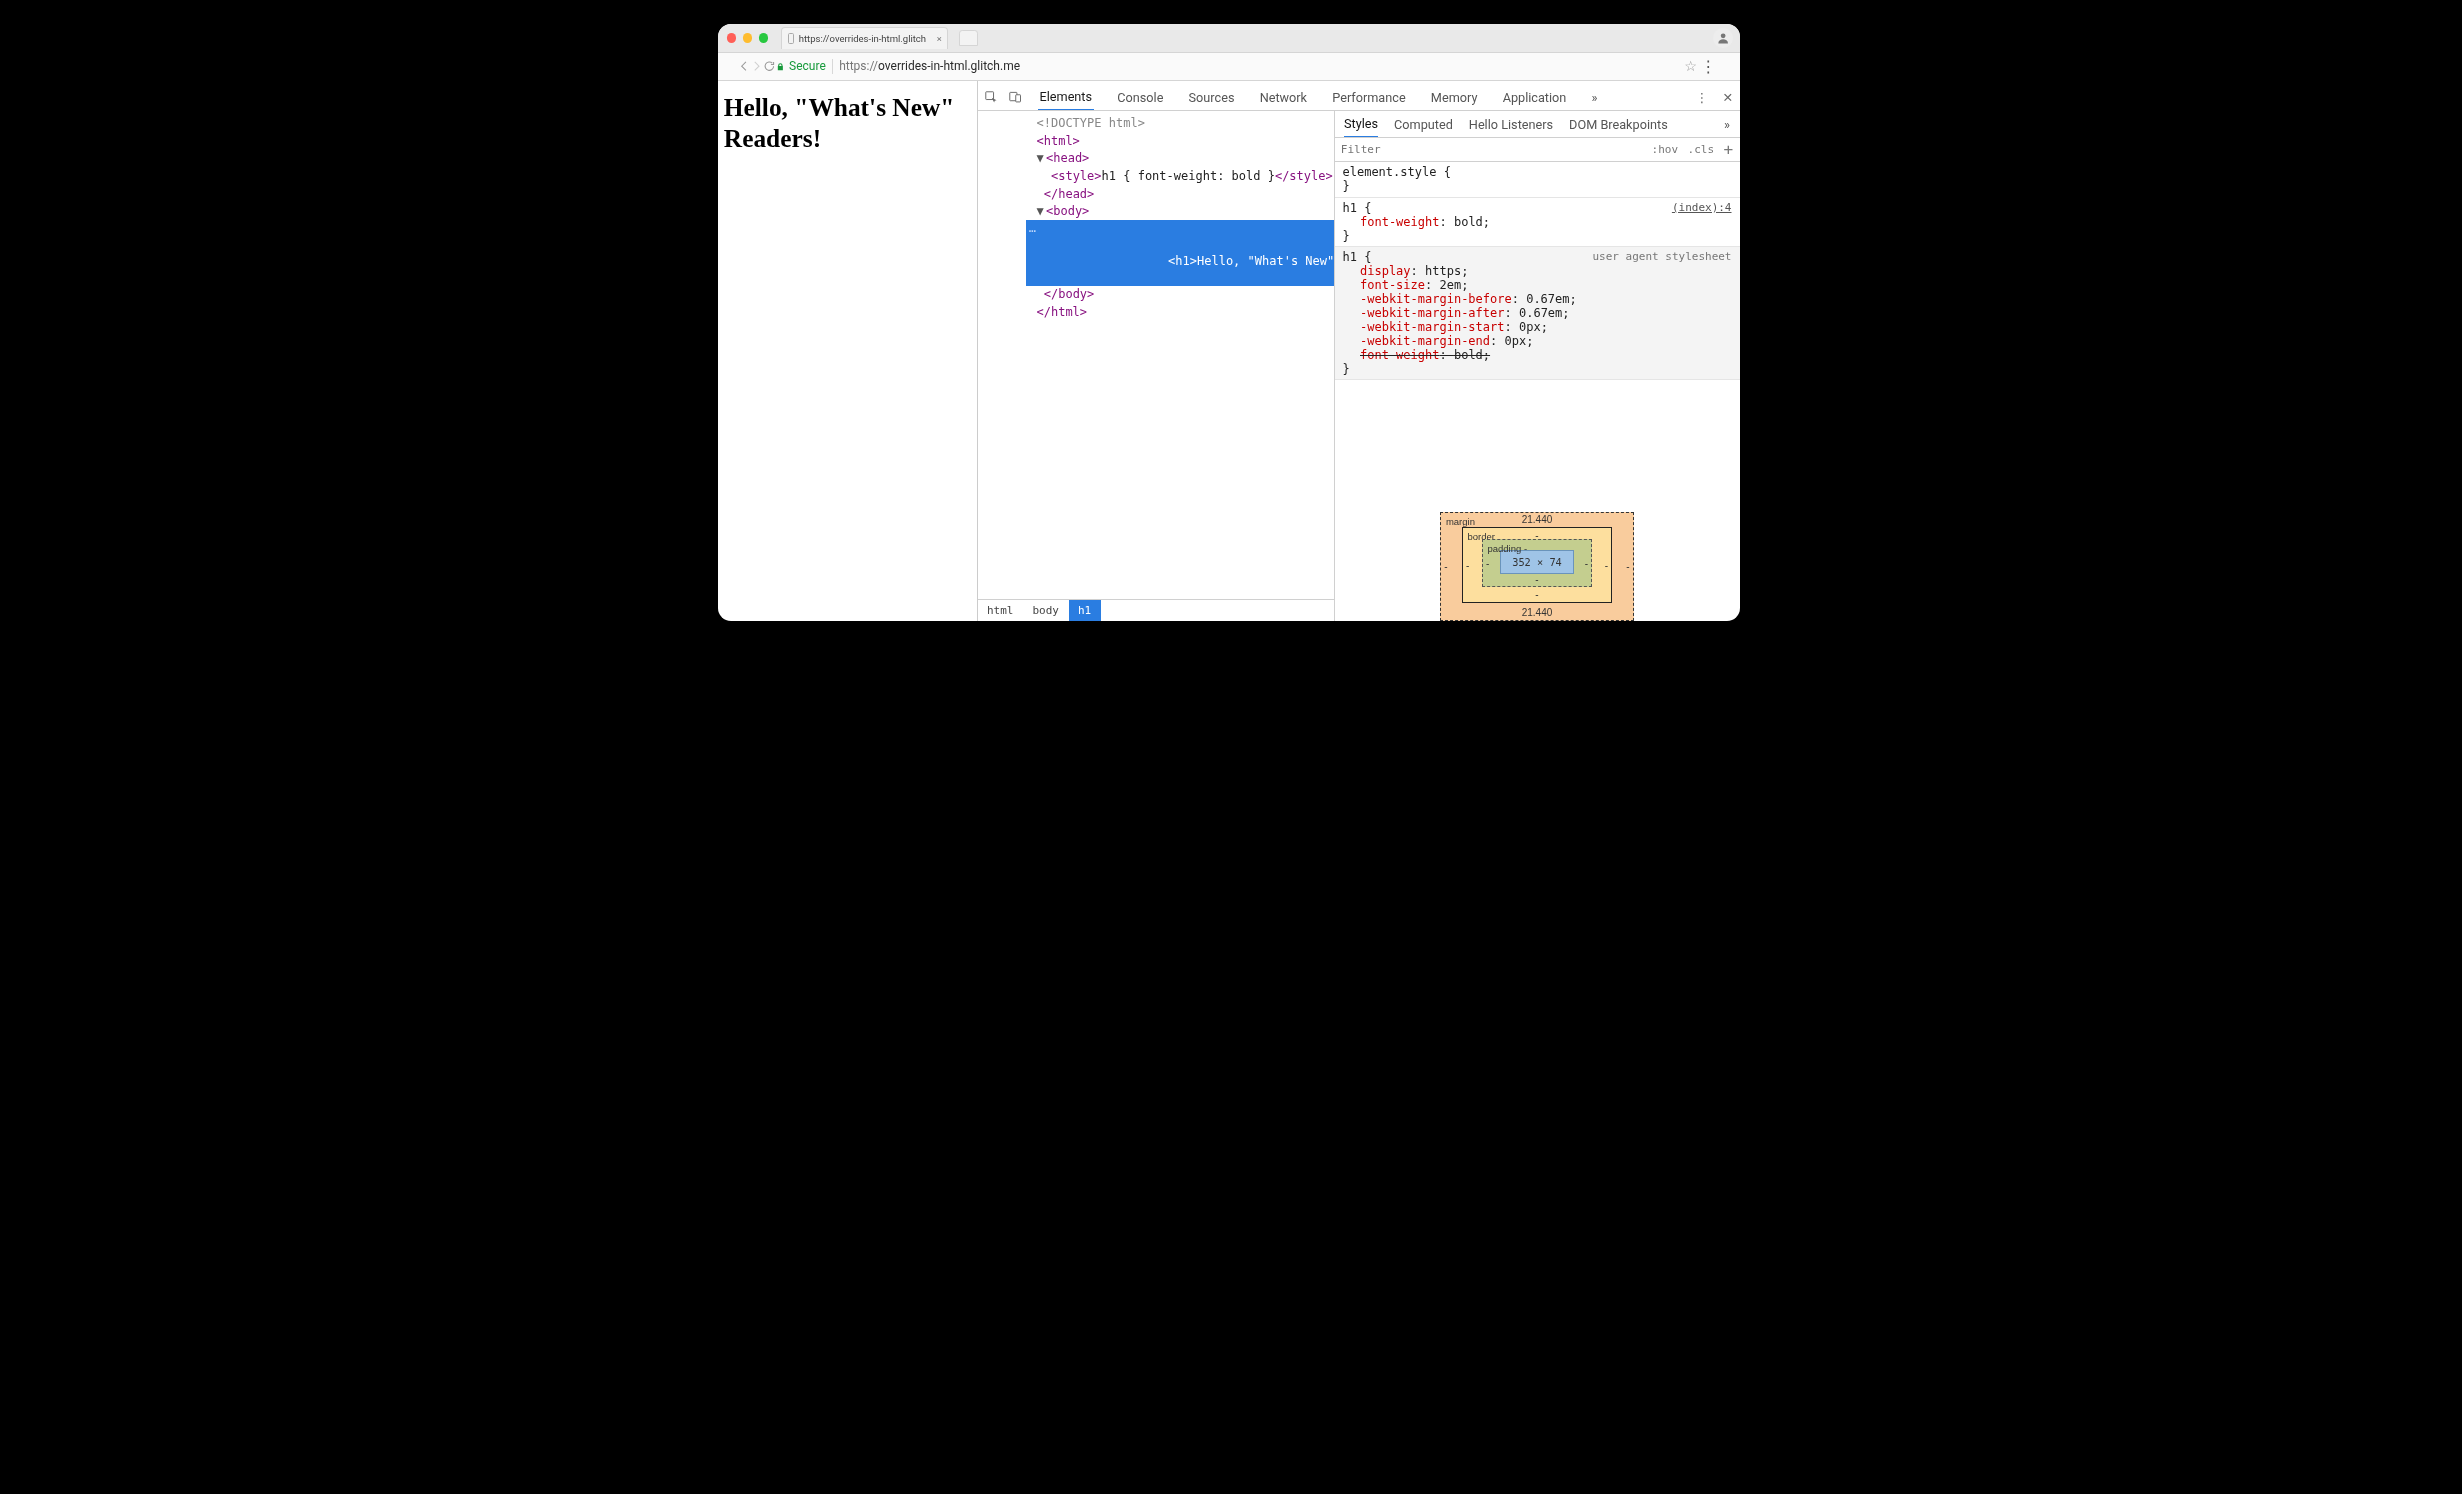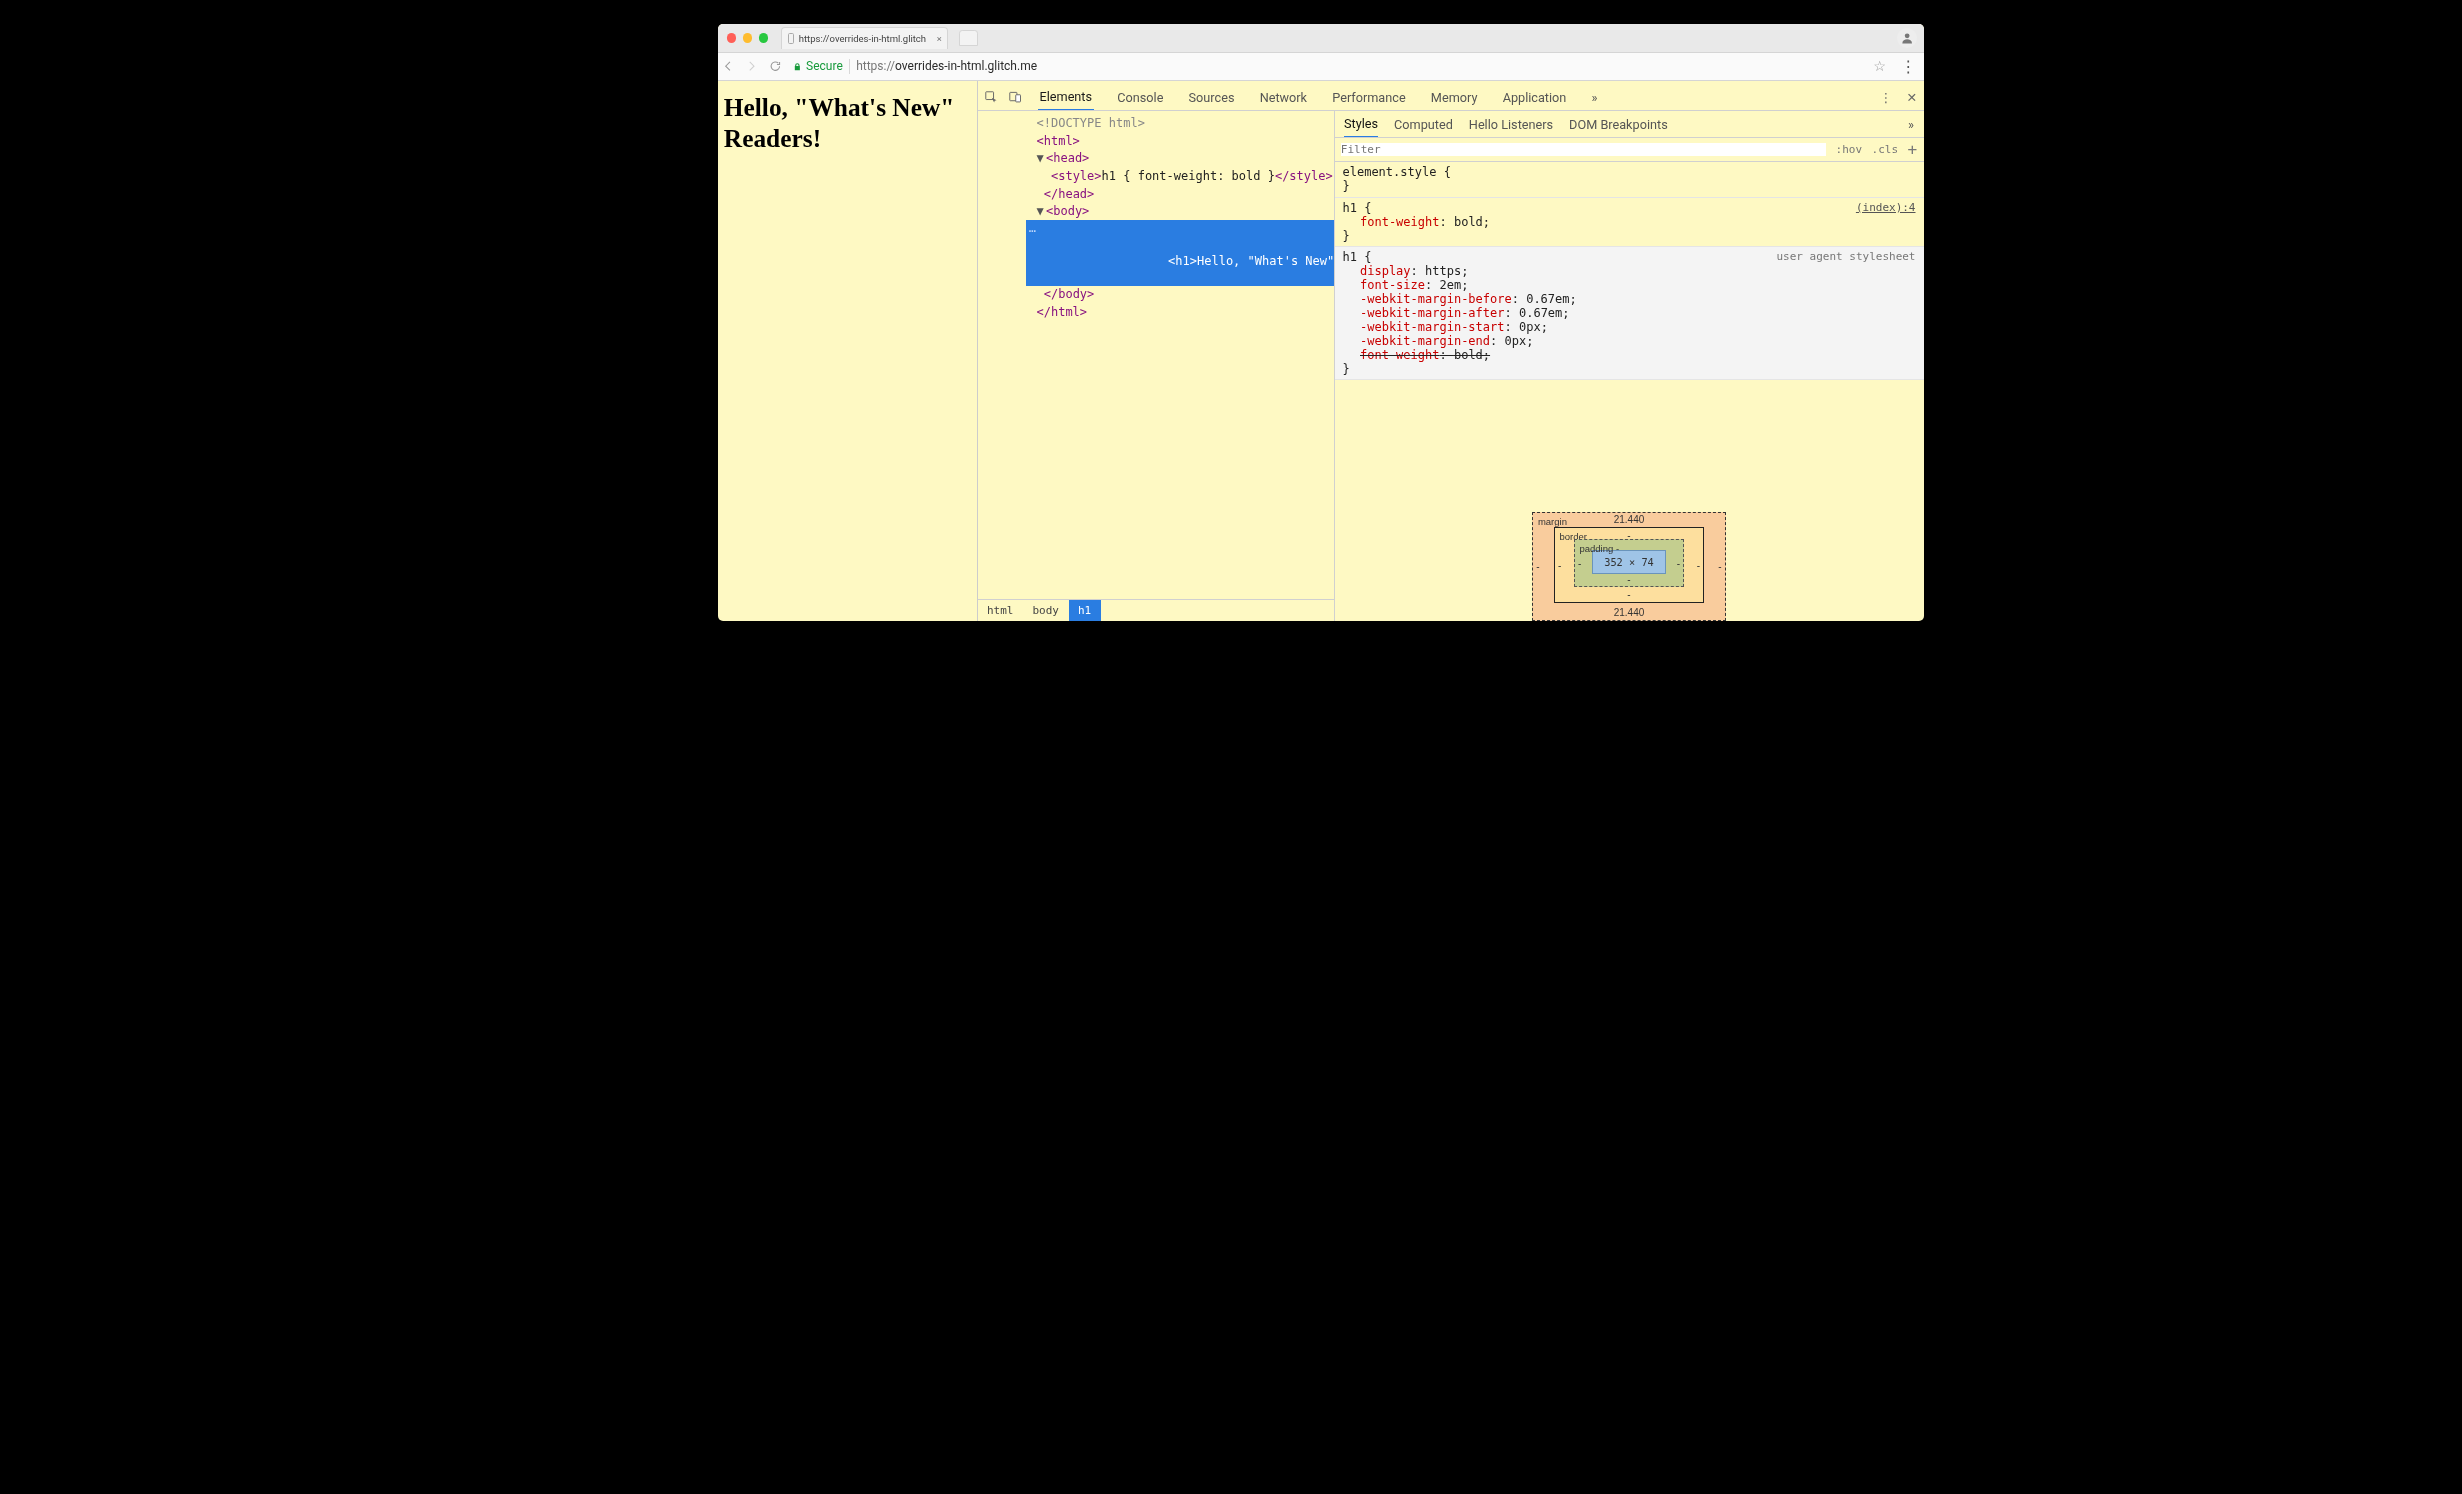--- a/index.html
+++ b/index.html
@@ -1,30 +1,30 @@
 <!DOCTYPE html>
 <html style="font-size:12.7px"><head>
 <meta charset="utf-8">
 <style>
   * { box-sizing: border-box; margin: 0; padding: 0; }
   html, body { width: 100%; height: 100%; background: #000; font-family: -apple-system, BlinkMacSystemFont, "Segoe UI", Roboto, sans-serif; }
   .stage { width: 1107px; height: 674px; position: relative; margin: 0 auto; background:#000; }
-  .window { position: absolute; left: 40px; top: 24px; width: 1206px; height: 597px; background: #fef9c3; border-radius: 5px; overflow: hidden; box-shadow: 0 6.3px 22px rgba(0,0,0,.45); display:flex; flex-direction:column; }
+  .window { position: absolute; left: 40px; top: 24px; width: 1022px; height: 597px; background: #ffffff; border-radius: 13px; overflow: hidden; box-shadow: 0 6.3px 22px rgba(0,0,0,.45); display:flex; flex-direction:column; }
   
   .titlebar { height: 28.6px; background: #e9e9e9; border-bottom:0.8px solid #d5d5d5; display:flex; align-items:center; padding:0 6.3px; gap:6.3px; }
   .traffic { display:flex; gap:6.3px; align-items:center; padding-left:3.2px; padding-right:6.3px;}
   .dot { width:9.5px; height:9.5px; border-radius:50%; }
   .dot.red{background:#ff5f57;} .dot.yellow{background:#febc2e;} .dot.green{background:#28c840;}
   .tab { display:flex; align-items:center; gap:4.8px; background:#f3f3f3; border:0.8px solid #d5d5d5; border-bottom:none; border-radius:4px 4px 0 0; padding:3.2px 20.6px 3.2px 6.3px; height:22px; position:relative; font-size:9.5px; color:#444; max-width:167px; overflow:hidden; white-space:nowrap; }
   .tab .page-icon { width:11px; height:11px; border:0.8px solid #aaa; border-radius:1.6px; position:relative; }
   .tab .close { position:absolute; right:4.8px; top:4.8px; font-size:9.5px; color:#777;}
   .newtab { width:19px; height:16px; background:#f3f3f3; border:0.8px solid #d5d5d5; border-radius:3.2px 3.2px 0 0; margin-left:4.8px; }
   .avatar { margin-left:auto; width:20.6px; height:20.6px; border-radius:50%; background:#ededed; display:flex; align-items:center; justify-content:center; color:#777; font-size:14.3px;}
   
-  .addrbar { height:28.6px; border-bottom:0.8px solid #d5d5d5; display:flex; align-items:center; padding:0 4px; gap:11px; background:#fafafa; }
+  .addrbar { height:28.6px; border-bottom:0.8px solid #d5d5d5; display:flex; align-items:center; padding:0 20px; gap:0; background:#fafafa; }
   .nav-ico { width:12.7px; height:12.7px; color:#9a9a9a; display:flex; align-items:center; justify-content:center;}
   .nav-ico.fwd { color:#cfcfcf; }
   .addr { display:flex; align-items:center; gap:6.3px; flex:1; font-size:12px; color:#4c4c4c; }
   .secure { color:#189a3c; display:flex; align-items:center; gap:4.8px; }
   .lock { width:8.7px; height:9.5px; }
   .sep { width:0.8px; height:14.3px; background:#d8d8d8; }
   .url-host { color:#2b2b2b; }
   .url-rest { color:#777; }
   .star { color:#9a9a9a; font-size:14.3px;}
   .kebab { color:#555; font-size:16px; padding:0 3.2px;}

